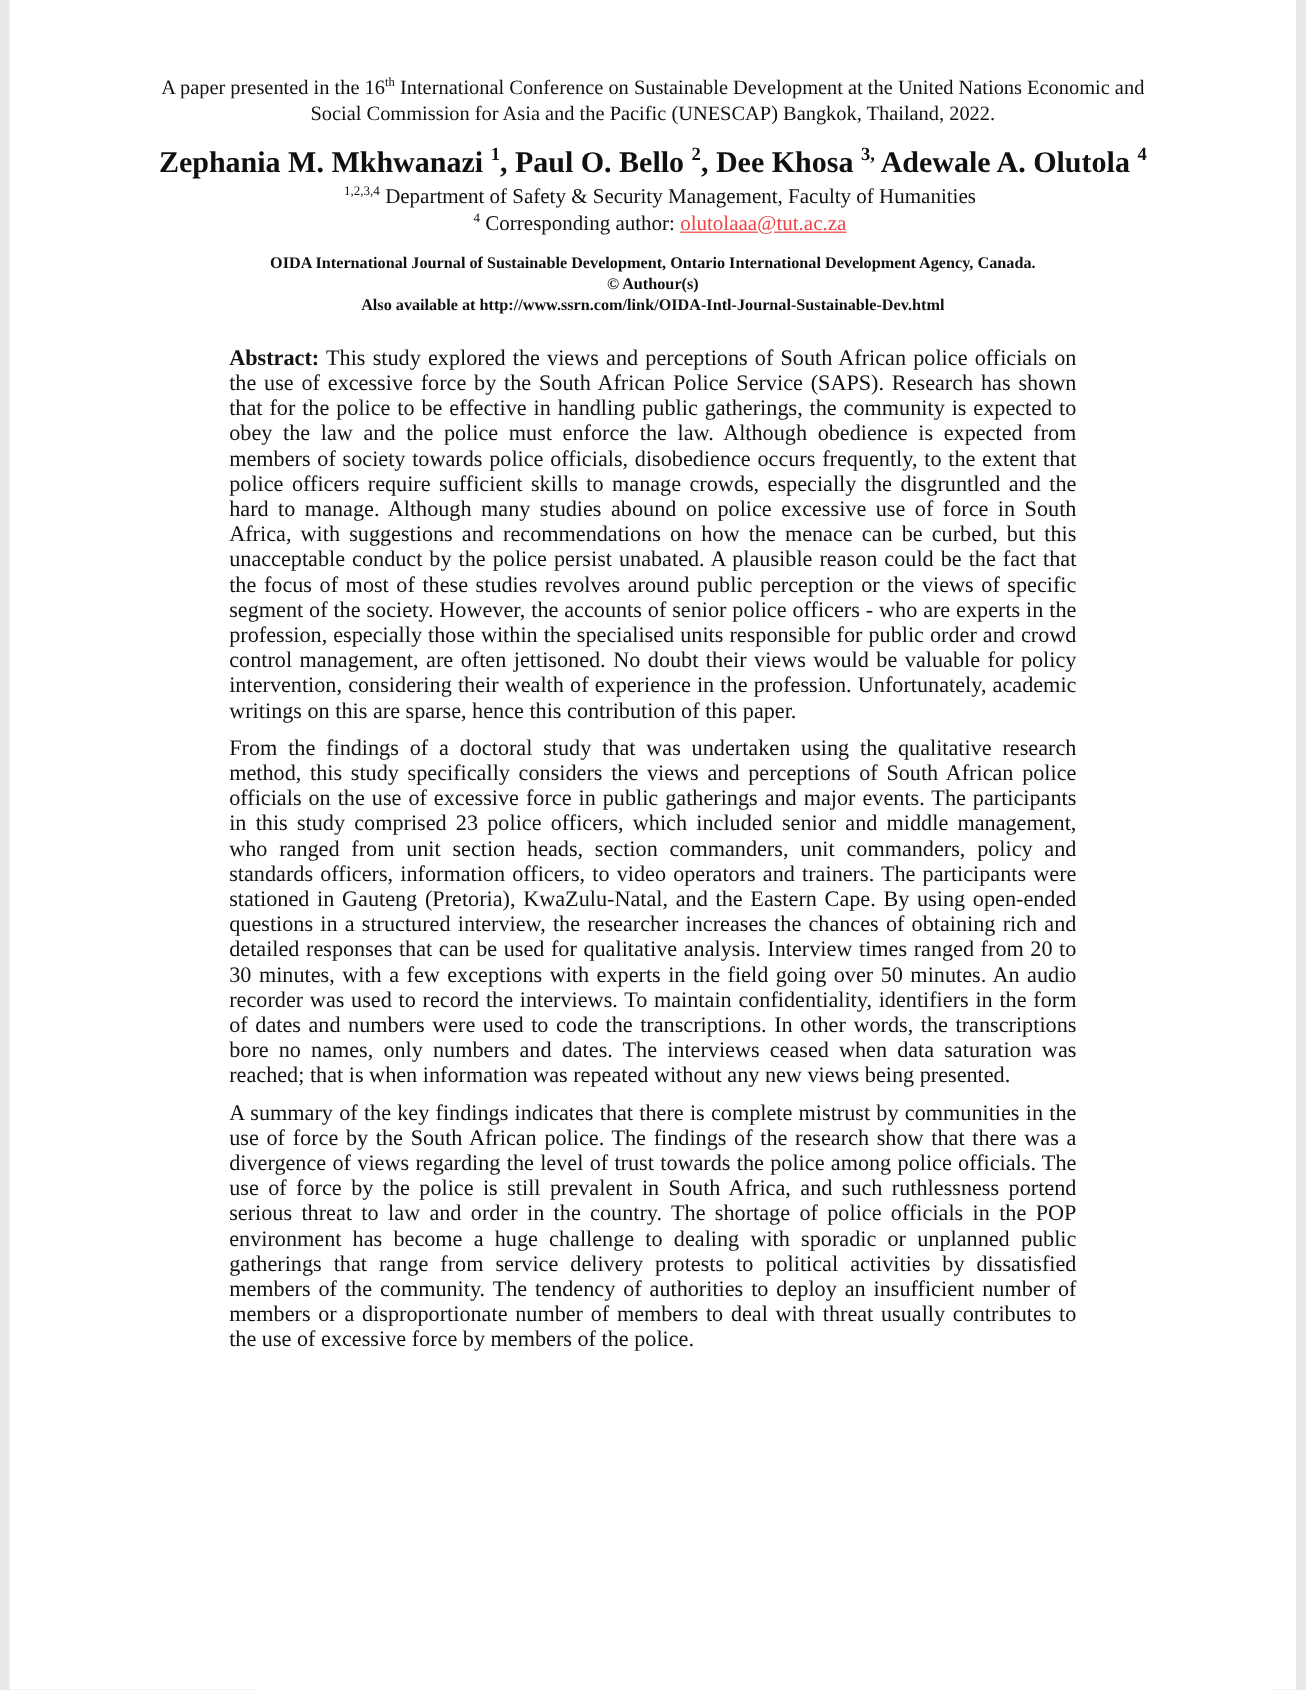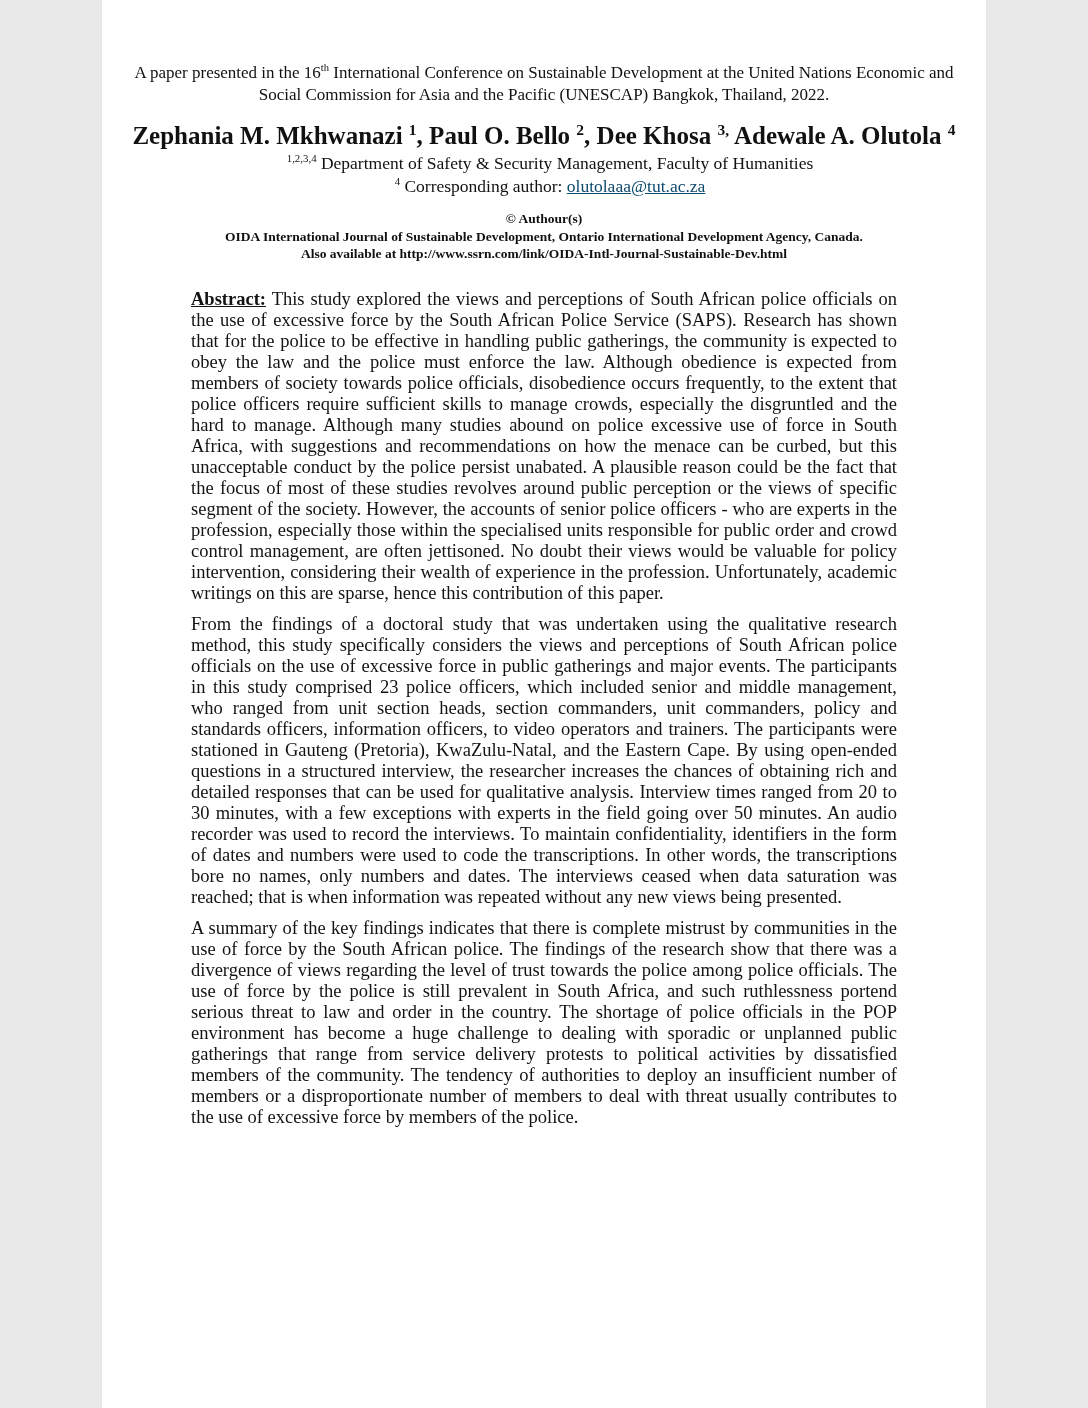--- a/index.html
+++ b/index.html
@@ -1,19 +1,19 @@
 <!DOCTYPE html>
 <html><head>
 <meta charset="utf-8">
 <style>
   * { margin: 0; padding: 0; box-sizing: border-box; }
   html, body { background: #e8e8e8; }
   .page {
     position: relative;
-    width: 884px;
+    width: 1072px;
     height: 1408px;
     margin: 0 auto;
     background: #ffffff;
     color: #111111;
     font-family: "Liberation Serif", "DejaVu Serif", serif;
     overflow: hidden;
   }
   .front { text-align: center; padding-top: 62px; }
 
   .conference-note {
@@ -64,41 +64,41 @@
 
   .body-col {
     width: 706px;
     margin: 26px auto 0 auto;
     text-align: justify;
     font-size: 18.5px;
     line-height: 21px;
     color: #131313;
   }
   .body-col p { margin-bottom: 10px; }
-  .abstract-label { font-weight: bold; text-decoration: underline; }
+  .abstract-label { font-weight: bold; }
 </style>
 </head>
 <body>
 
 <div class="page">
   <div class="front">
 
     <div class="conference-note"><span>A paper presented in the 16</span><sup>th</sup><span> International Conference on Sustainable Development at the United Nations Economic and Social Commission for Asia and the Pacific (UNESCAP) Bangkok, Thailand, 2022.</span></div>
 
 
     <div class="authors"><span>Zephania M. Mkhwanazi </span><sup>1</sup><span>, </span><span>Paul O. Bello </span><sup>2</sup><span>, </span><span>Dee Khosa </span><sup>3,</sup><span> </span><span>Adewale A. Olutola </span><sup>4</sup></div>
 
     <div class="affiliation">
       <span class="line"><sup>1,2,3,4</sup><span> Department of Safety &amp; Security Management, Faculty of Humanities</span></span>
-      <span class="line"><span class="corresponding"><sup>4</sup><span> Corresponding author: </span><a class="email-link" style="color:#0c4a6e">olutolaaa@tut.ac.za</a></span></span>
+      <span class="line"><span class="corresponding"><sup>4</sup><span> Corresponding author: </span><a class="email-link" style="color:#ef4444">olutolaaa@tut.ac.za</a></span></span>
     </div>
 
     <div class="imprint">
+      <div>OIDA International Journal of Sustainable Development, Ontario International Development Agency, Canada.</div>
       <div>© Authour(s)</div>
-      <div>OIDA International Journal of Sustainable Development, Ontario International Development Agency, Canada.</div>
       <div>Also available at http://www.ssrn.com/link/OIDA-Intl-Journal-Sustainable-Dev.html</div>
     </div>
   </div>
 
   <div class="body-col">
     <p><span class="abstract-label">Abstract:</span><span> This study explored the views and perceptions of South African police officials on the use of excessive force by the South African Police Service (SAPS). Research has shown that for the police to be effective in handling public gatherings, the community is expected to obey the law and the police must enforce the law. Although obedience is expected from members of society towards police officials, disobedience occurs frequently, to the extent that police officers require sufficient skills to manage crowds, especially the disgruntled and the hard to manage. Although many studies abound on police excessive use of force in South Africa, with suggestions and recommendations on how the menace can be curbed, but this unacceptable conduct by the police persist unabated. A plausible reason could be the fact that the focus of most of these studies revolves around public perception or the views of specific segment of the society. However, the accounts of senior police officers - who are experts in the profession, especially those within the specialised units responsible for public order and crowd control management, are often jettisoned. No doubt their views would be valuable for policy intervention, considering their wealth of experience in the profession. Unfortunately, academic writings on this are sparse, hence this contribution of this paper.</span></p>
     <p>From the findings of a doctoral study that was undertaken using the qualitative research method, this study specifically considers the views and perceptions of South African police officials on the use of excessive force in public gatherings and major events. The participants in this study comprised 23 police officers, which included senior and middle management, who ranged from unit section heads, section commanders, unit commanders, policy and standards officers, information officers, to video operators and trainers. The participants were stationed in Gauteng (Pretoria), KwaZulu-Natal, and the Eastern Cape. By using open-ended questions in a structured interview, the researcher increases the chances of obtaining rich and detailed responses that can be used for qualitative analysis. Interview times ranged from 20 to 30 minutes, with a few exceptions with experts in the field going over 50 minutes. An audio recorder was used to record the interviews. To maintain confidentiality, identifiers in the form of dates and numbers were used to code the transcriptions. In other words, the transcriptions bore no names, only numbers and dates. The interviews ceased when data saturation was reached; that is when information was repeated without any new views being presented.</p>
     <p>A summary of the key findings indicates that there is complete mistrust by communities in the use of force by the South African police. The findings of the research show that there was a divergence of views regarding the level of trust towards the police among police officials. The use of force by the police is still prevalent in South Africa, and such ruthlessness portend serious threat to law and order in the country. The shortage of police officials in the POP environment has become a huge challenge to dealing with sporadic or unplanned public gatherings that range from service delivery protests to political activities by dissatisfied members of the community. The tendency of authorities to deploy an insufficient number of members or a disproportionate number of members to deal with threat usually contributes to the use of excessive force by members of the police.</p>
   </div>
 </div>

